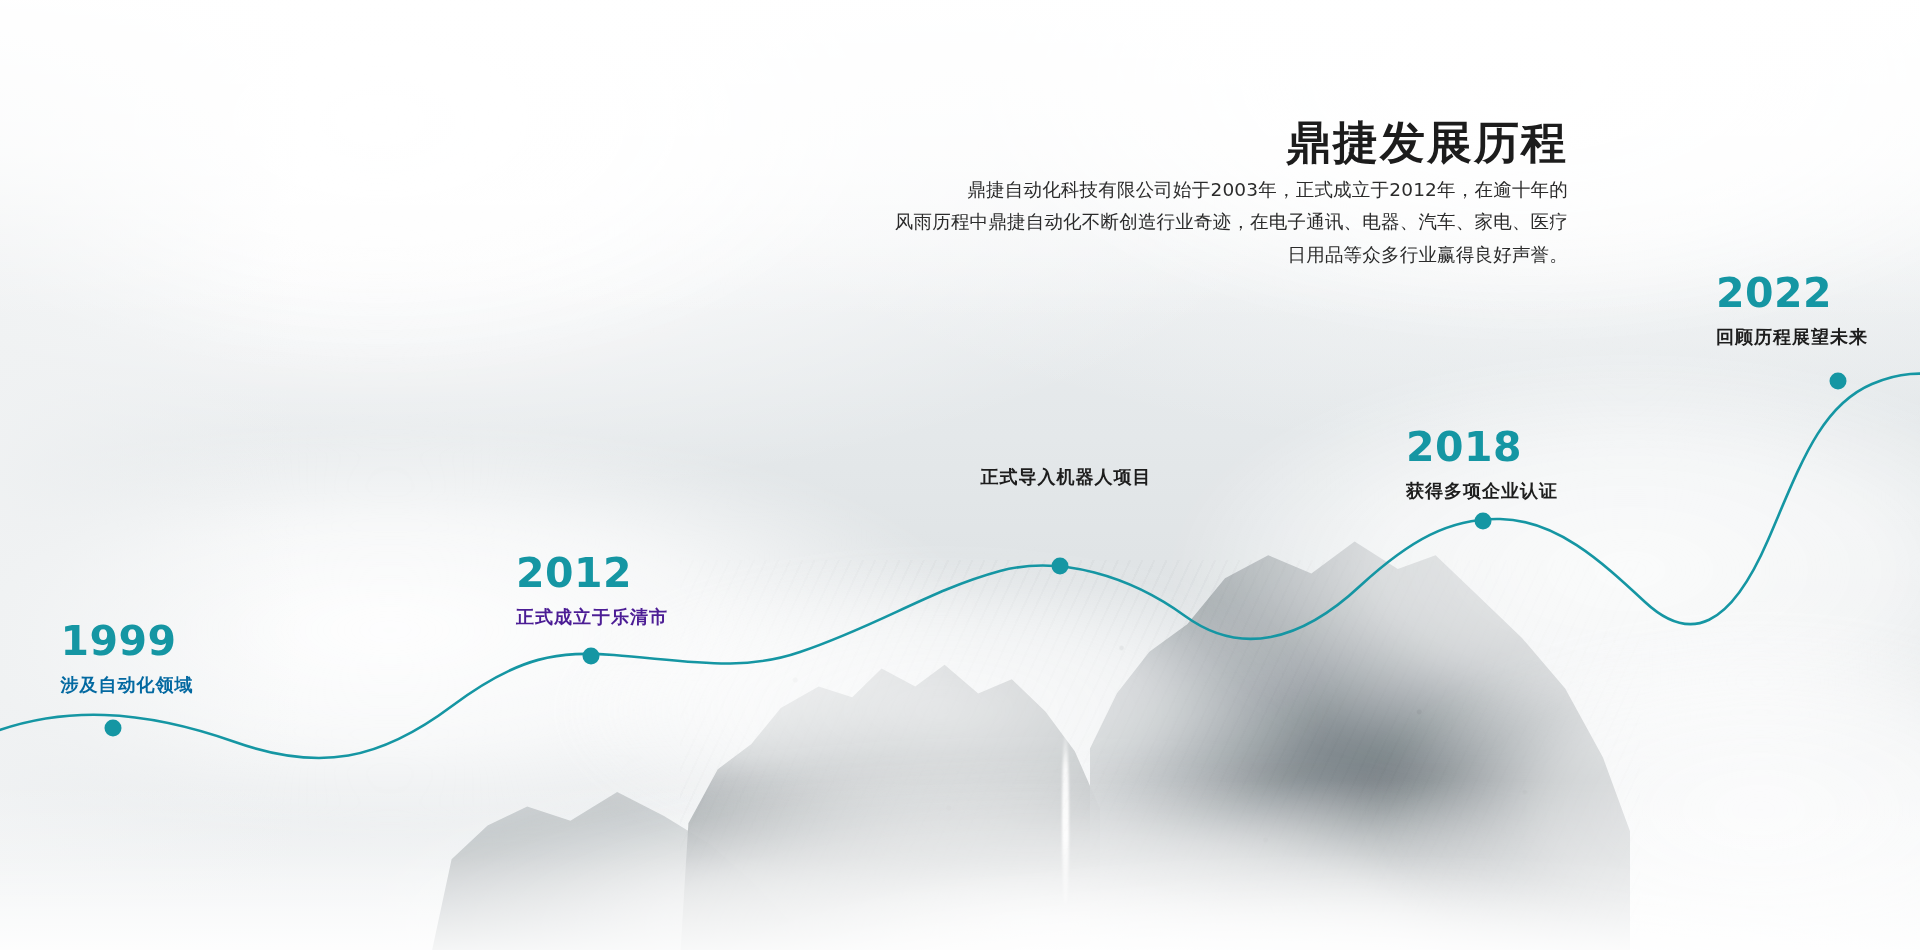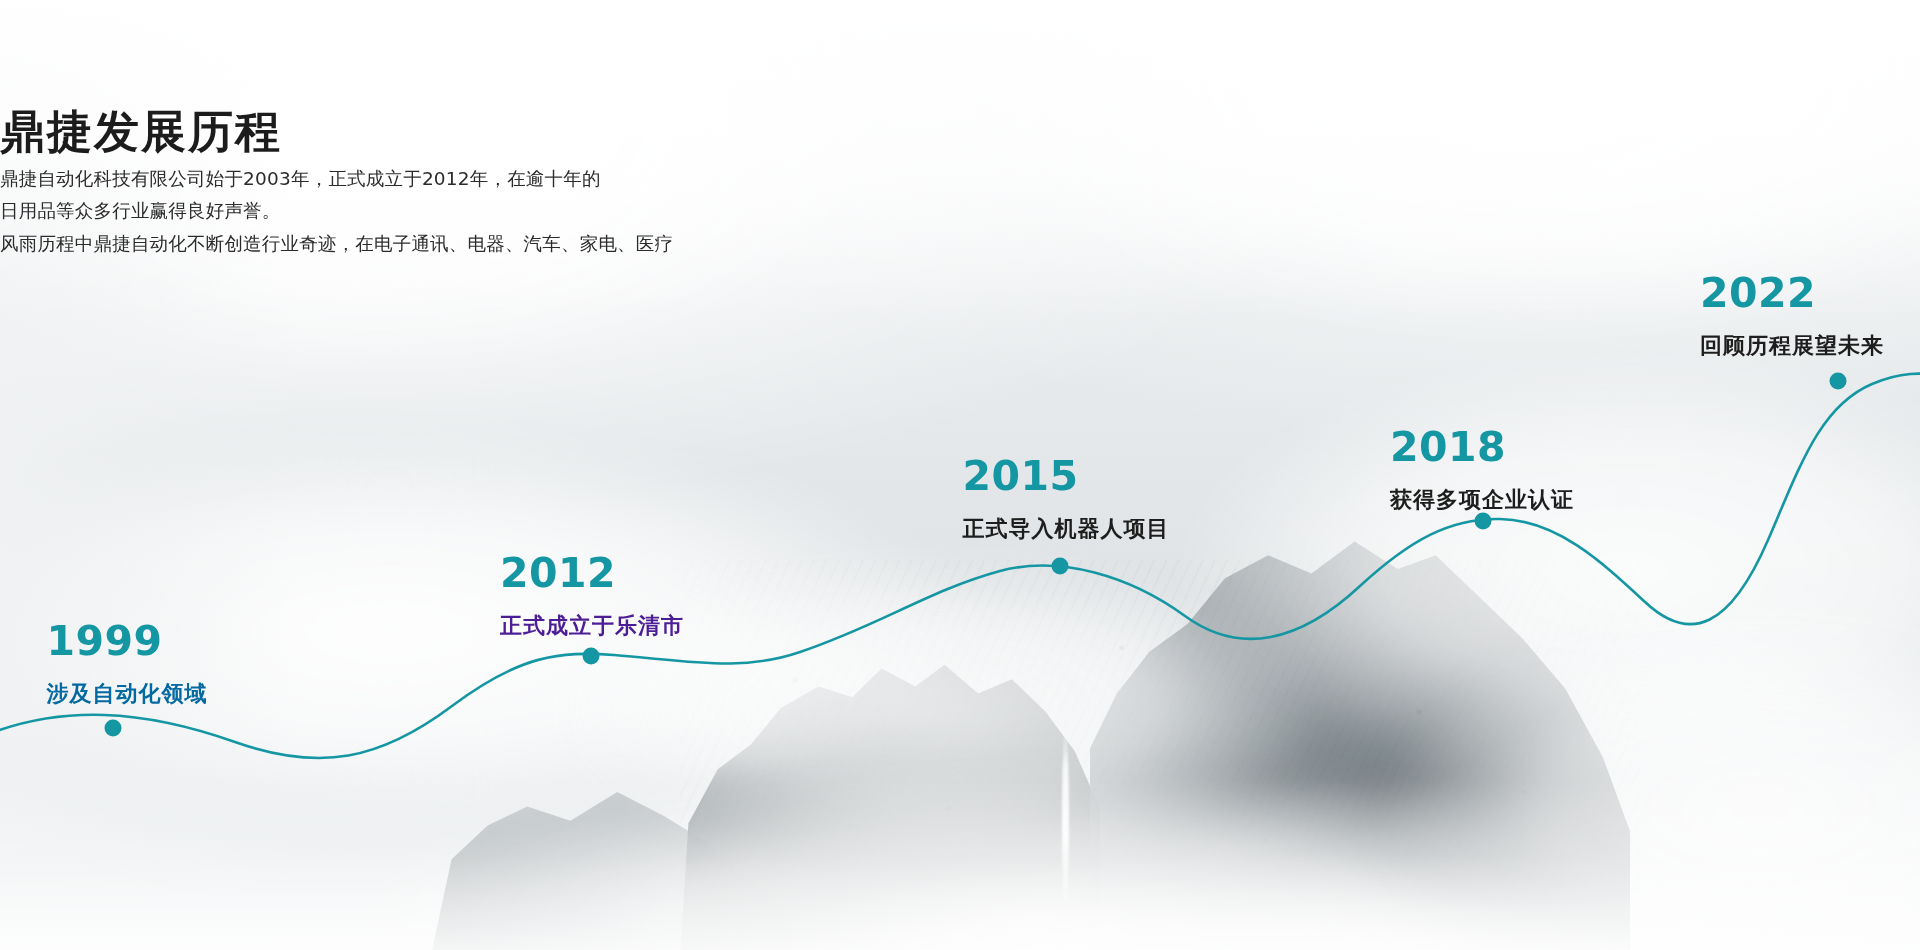--- a/index.html
+++ b/index.html
@@ -111,23 +111,23 @@
   }
   .vignette-left {
     position:absolute; left:0; top:0; width:300px; height:100%;
     background:linear-gradient(90deg, rgba(240,242,243,0.9) 0%, rgba(240,242,243,0) 100%);
     pointer-events:none;
   }
 
   
   .header {
     position:absolute;
-    left:0; top:105px;
+    left:0; top:116px;
     width:1568px;
-    text-align:left;
+    text-align:right;
     z-index:6;
   }
   .page-title {
     font-size:45px;
     font-weight:700;
     color:#1c1c1c;
     letter-spacing:2px;
     line-height:1.2;
     font-family:"DejaVu Sans","Liberation Sans",sans-serif;
   }
@@ -161,22 +161,22 @@
   }
   .milestone .year {
     font-size:41px;
     font-weight:700;
     color:#1596a3;
     line-height:1.05;
     letter-spacing:0.5px;
     font-family:"DejaVu Sans","Liberation Sans",sans-serif;
   }
   .milestone .caption {
-    margin-top:17px;
-    font-size:22px;
+    margin-top:10px;
+    font-size:18px;
     font-weight:600;
     color:#1d1d1d;
     letter-spacing:1px;
     line-height:1.3;
     font-family:"DejaVu Sans","Liberation Sans",sans-serif;
   }
 </style>
 </head>
 <body>
 
@@ -199,22 +199,22 @@
   <div class="fog fog-h"></div>
 
   <div class="vignette-left"></div>
   <div class="vignette-top"></div>
   <div class="vignette-bottom"></div>
 
   <div class="header">
     <h1 class="page-title">鼎捷发展历程</h1>
     <div class="page-desc">
       <span class="desc-line">鼎捷自动化科技有限公司始于2003年，正式成立于2012年，在逾十年的</span>
+      <span class="desc-line">风雨历程中鼎捷自动化不断创造行业奇迹，在电子通讯、电器、汽车、家电、医疗</span>
       <span class="desc-line">日用品等众多行业赢得良好声誉。</span>
-      <span class="desc-line">风雨历程中鼎捷自动化不断创造行业奇迹，在电子通讯、电器、汽车、家电、医疗</span>
     </div>
   </div>
 
   <svg id="timeline-svg" viewBox="0 0 1920 950" preserveAspectRatio="none">
     <path id="timeline-curve" fill="none" stroke="#1596a3" stroke-width="2.6" stroke-linecap="round" d="M -30,742 C 60,700 150,712 235,742 C 320,772 380,760 452,706 C 520,655 560,651 614,655 C 690,661 742,672 800,652 C 880,625 930,590 1000,571 C 1060,555 1130,576 1185,616 C 1240,656 1300,642 1360,586 C 1410,540 1450,518 1500,519 C 1556,520 1600,560 1645,602 C 1690,644 1730,628 1768,540 C 1800,466 1820,406 1872,384 C 1900,372 1920,372 1950,376"></path>
     <g id="timeline-dots">
         <circle cx="113" cy="728" r="8.5" fill="#1596a3"></circle>
         <circle cx="591" cy="656" r="8.5" fill="#1596a3"></circle>
         <circle cx="1060" cy="566" r="8.5" fill="#1596a3"></circle>
         <circle cx="1483" cy="521" r="8.5" fill="#1596a3"></circle>
@@ -225,21 +225,20 @@
   <div id="milestone-labels">
       <div class="milestone" style="left: 127px; top: 620px;">
         <div class="year" style="color: rgb(21, 150, 163);">1999</div>
         <div class="caption" style="color: #0369a1;">涉及自动化领域</div>
       </div>
       <div class="milestone" style="left: 592px; top: 552px;">
         <div class="year" style="color: rgb(21, 150, 163);">2012</div>
         <div class="caption" style="color: #4c1d95;">正式成立于乐清市</div>
       </div>
       <div class="milestone" style="left: 1066px; top: 455px;">
-        <div class="year" style="color: rgb(21, 150, 163);">2015</div>
         <div class="caption" style="color: rgb(29, 29, 29);">正式导入机器人项目</div>
       </div>
       <div class="milestone" style="left: 1482px; top: 426px;">
         <div class="year" style="color: rgb(21, 150, 163);">2018</div>
         <div class="caption" style="color: rgb(29, 29, 29);">获得多项企业认证</div>
       </div>
       <div class="milestone" style="left: 1792px; top: 272px;">
         <div class="year" style="color: rgb(21, 150, 163);">2022</div>
         <div class="caption" style="color: rgb(29, 29, 29);">回顾历程展望未来</div>
       </div>

